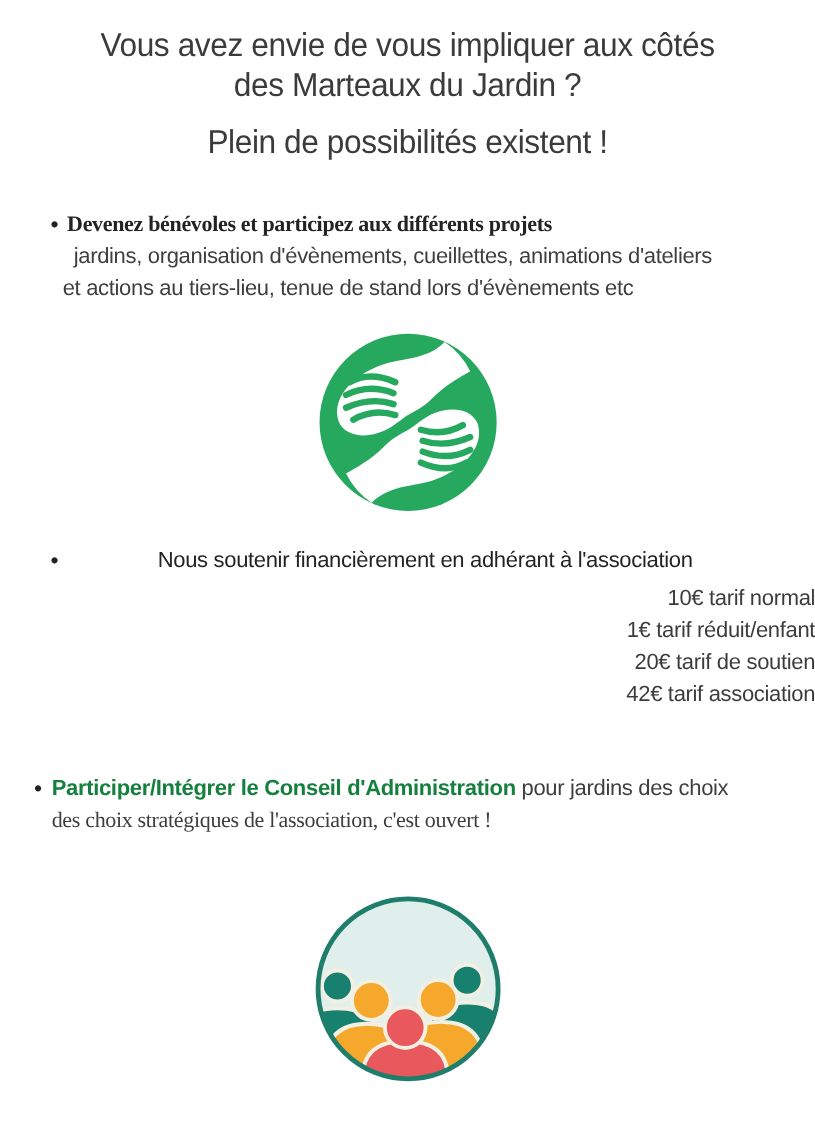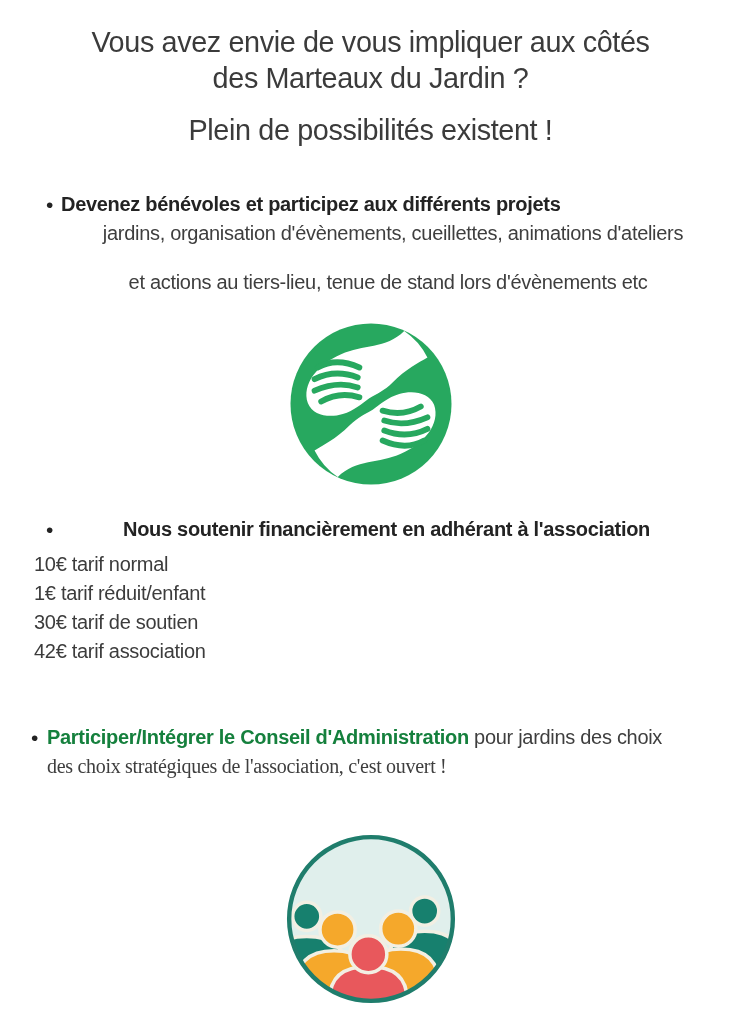--- a/index.html
+++ b/index.html
@@ -12,35 +12,35 @@
   .title-line{font-size:30px;line-height:36px;font-weight:400;color:#3b3b3b;letter-spacing:-.4px;}
   .subtitle{margin-top:16px;text-align:center;font-size:30px;line-height:36px;font-weight:400;
     color:#3b3b3b;letter-spacing:-.4px;transform:scaleX(.96);transform-origin:50% 50%;}
 
   .dot{display:inline-block;color:#232323;font-size:21px;line-height:29px;}
 
   
   .bullet-volunteer{margin-top:42px;padding-left:46px;}
   .bv-head{display:flex;align-items:flex-start;}
   .bv-head .dot{width:15px;flex:none;}
-  .b-heading{font-size:20px;line-height:29px;font-weight:700;color:#232323;letter-spacing:-.3px;}
-  .bv-desc{padding-left:11px;width:662px;font-size:20px;line-height:29px;color:#3e3e3e;letter-spacing:-.3px;text-align:center;}
+  .b-heading{font-size:20px;line-height:29px;font-weight:700;color:#232323;letter-spacing:-.3px;font-family:Liberation Serif, serif;}
+  .bv-desc{padding-left:11px;width:662px;font-size:20px;line-height:29px;color:#3e3e3e;letter-spacing:-.3px;}
   .desc-line1{display:block;text-indent:10px;}
-  .desc-line2{display:block;margin-top:20px;}
+  .desc-line2{display:block;}
 
   
   .hands-wrap{margin-top:24px;text-align:center;}
   .hands-wrap svg{display:inline-block;vertical-align:top;}
 
   
   .bullet-membership{margin-top:28px;position:relative;}
   .bm-dot{position:absolute;left:46px;top:0;}
-  .bm-heading{text-align:center;padding-left:32px;font-size:20px;line-height:29px;font-weight:700;
+  .bm-heading{text-align:center;padding-left:32px;font-size:20px;line-height:29px;font-weight:400;
     color:#232323;letter-spacing:-.3px;}
-  .tariffs{margin-top:6px;text-align:left;padding-left:34px;}
+  .tariffs{margin-top:6px;text-align:right;padding-left:34px;}
   .tariff-line{font-size:20px;line-height:29px;color:#3c3c3c;letter-spacing:-.3px;}
 
   
   .bullet-board{margin-top:57px;position:relative;padding-left:47px;padding-right:14px;
     font-size:20px;line-height:29px;letter-spacing:-.3px;color:#3e3e3e;}
   .bb-dot{position:absolute;left:31px;top:0;}
   .bb-bold{font-weight:700;color:#15803d;}
   .bb-line2{display:block;font-family:Liberation Serif, serif;}
 
   
@@ -86,21 +86,21 @@
     <use href="#hand" transform="rotate(180,100,100)"></use>
   </svg>
 </div>
 
 <section class="bullet-membership">
   <span class="dot bm-dot">•</span>
   <div class="bm-heading">Nous soutenir financièrement en adhérant à l'association</div>
   <div class="tariffs">
     <div class="tariff-line">10€ tarif normal</div>
     <div class="tariff-line">1€ tarif réduit/enfant</div>
-    <div class="tariff-line">30€ tarif de soutien</div>
+    <div class="tariff-line">20€ tarif de soutien</div>
     <div class="tariff-line">42€ tarif association</div>
   </div>
 </section>
 
 <section class="bullet-board">
   <span class="dot bb-dot">•</span>
   <span class="bb-bold">Participer/Intégrer le Conseil d'Administration</span><span> pour jardins des choix</span>
   <span class="bb-line2">des choix stratégiques de l'association, c'est ouvert !</span>
 </section>
 

